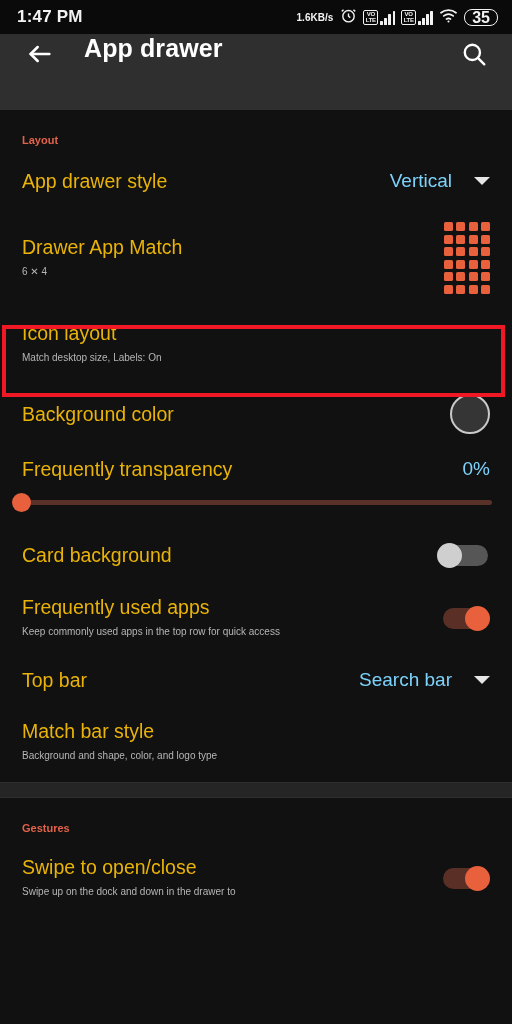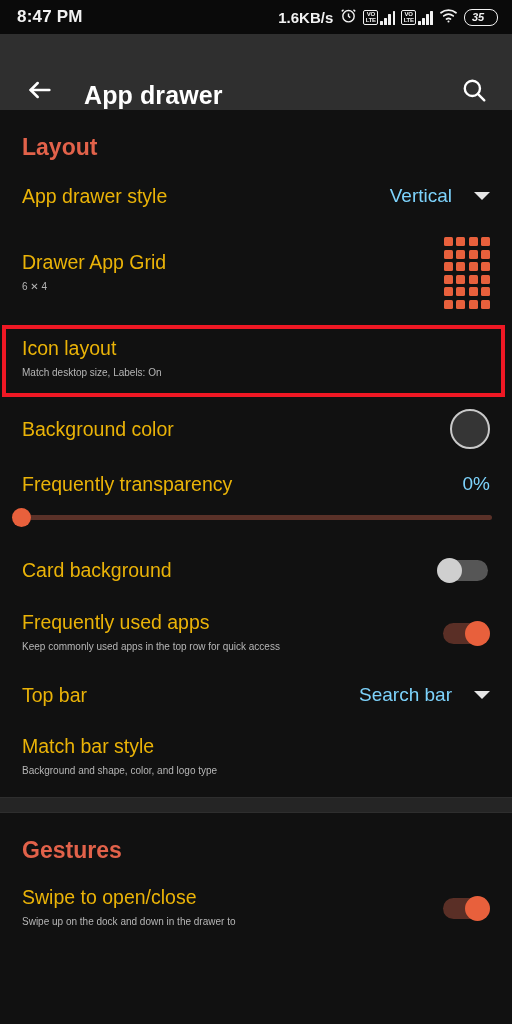--- a/index.html
+++ b/index.html
@@ -34,21 +34,21 @@
     font-size: 17px;
     font-weight: bold;
     letter-spacing: 0.2px;
   }
   .status-right {
     display: flex;
     align-items: center;
     gap: 6px;
   }
   .status-speed {
-    font-size: 15px;
+    font-size: 10px;
     font-weight: bold;
     margin-right: 1px;
   }
   .si { display: block; }
 
   .sig-group { display: flex; align-items: flex-end; gap: 2px; }
   .volte-box {
     width: 15px; height: 15px;
     border: 1.6px solid #f2f2f2;
     border-radius: 2px;
@@ -64,54 +64,53 @@
   .bars i { width: 2.6px; background: #f2f2f2; display: block; border-radius: 0.5px; }
   .bars i:nth-child(1) { height: 4px; }
   .bars i:nth-child(2) { height: 7px; }
   .bars i:nth-child(3) { height: 10.5px; }
   .bars i:nth-child(4) { height: 14px; }
 
   .battery {
     border: 1.8px solid #f2f2f2;
     border-radius: 8px;
     padding: 0px 7px;
-    font-size: 11px;
+    font-size: 16px;
     font-weight: bold;
     color: #f2f2f2;
     line-height: 15px;
     min-width: 34px;
-    text-align: left;
-    font-style: italic;
+    text-align: right;
   }
 
   
   .toolbar {
     height: 76px;
     background: #2f2f2f;
     display: flex;
-    align-items: flex-end;
+    align-items: flex-start;
     padding: 0 18px 0 20px;
   }
   .tb-back { width: 40px; height: 40px; display:flex; align-items:center; justify-content:center; cursor: pointer;}
   .tb-title {
     flex: 1;
     color: #ffffff;
     font-size: 25px;
     font-weight: bold;
     margin-left: 24px;
     letter-spacing: 0.1px;
   }
   .tb-search { width: 40px; height: 40px; display:flex; align-items:center; justify-content:center; cursor: pointer;}
 
   
   .content { position: relative; }
 
   .section-header {
     color: #e2624a;
-    font-size: 23px;
+    font-size: 11px;
     font-weight: bold;
     padding: 24px 22px 10px 22px;
   }
 
   .row {
     position: relative;
     display: flex;
     align-items: center;
     padding: 0 22px;
     min-height: 52px;
@@ -234,21 +233,21 @@
     pointer-events: none;
     z-index: 5;
   }
 </style>
 </head>
 <body>
 
 <div id="screen">
 
   <div class="statusbar">
-    <div class="status-time">8:47 PM</div>
+    <div class="status-time">1:47 PM</div>
     <div class="status-right">
       <span class="status-speed">1.6KB/s</span>
 
       <span class="si">
         <svg width="17" height="17" viewBox="0 0 24 24" fill="none" stroke="#f2f2f2" stroke-width="2">
           <circle cx="12" cy="13" r="8"></circle>
           <path d="M12 9v4l2.5 2"></path>
           <path d="M5 4L2.5 6.2M19 4l2.5 2.2"></path>
         </svg>
       </span>
@@ -315,21 +314,21 @@
     <div class="row" style="padding-top:8px;padding-bottom:10px;">
       <div class="row-text">
         <div class="row-title">App drawer style</div>
       </div>
       <div class="row-value">Vertical</div>
       <div class="caret"></div>
     </div>
 
     <div class="row" style="padding-top:14px;padding-bottom:12px;">
       <div class="row-text">
-        <div class="row-title">Drawer App Grid</div>
+        <div class="row-title">Drawer App Match</div>
         <div class="row-sub">6 ✕ 4</div>
       </div>
       <div class="grid-icon">
         <span></span>
           <span></span>
           <span></span>
           <span></span>
         <span></span>
           <span></span>
           <span></span>

